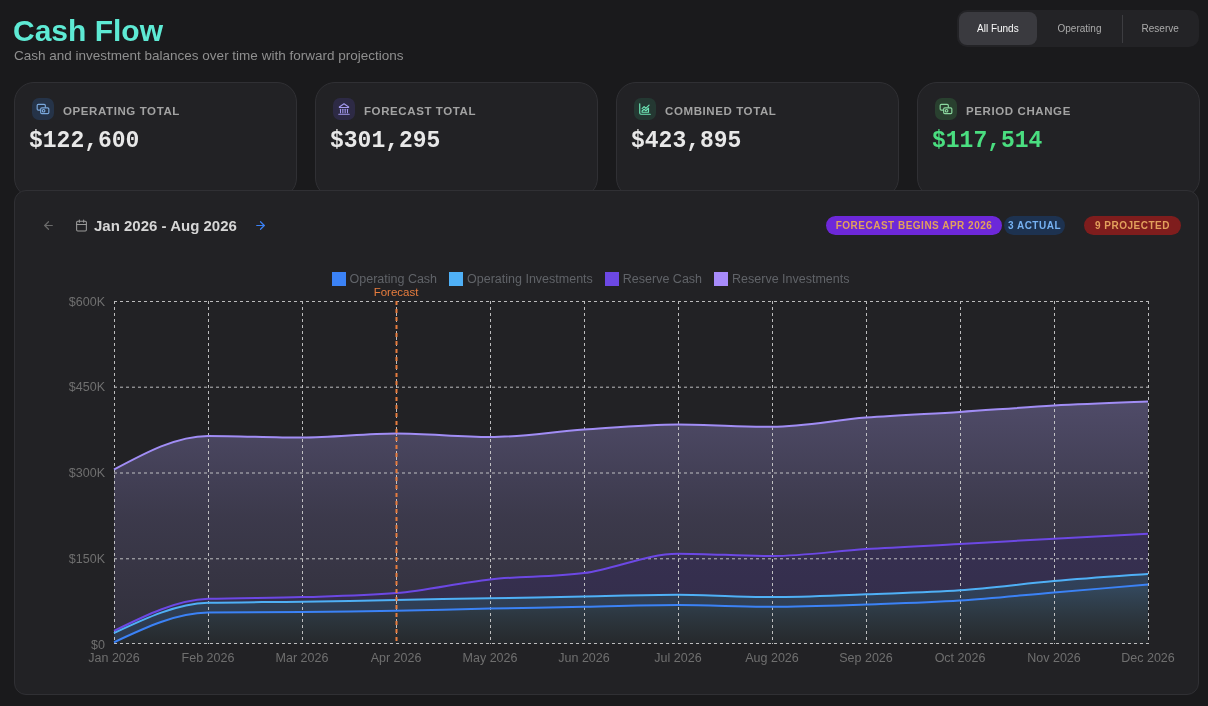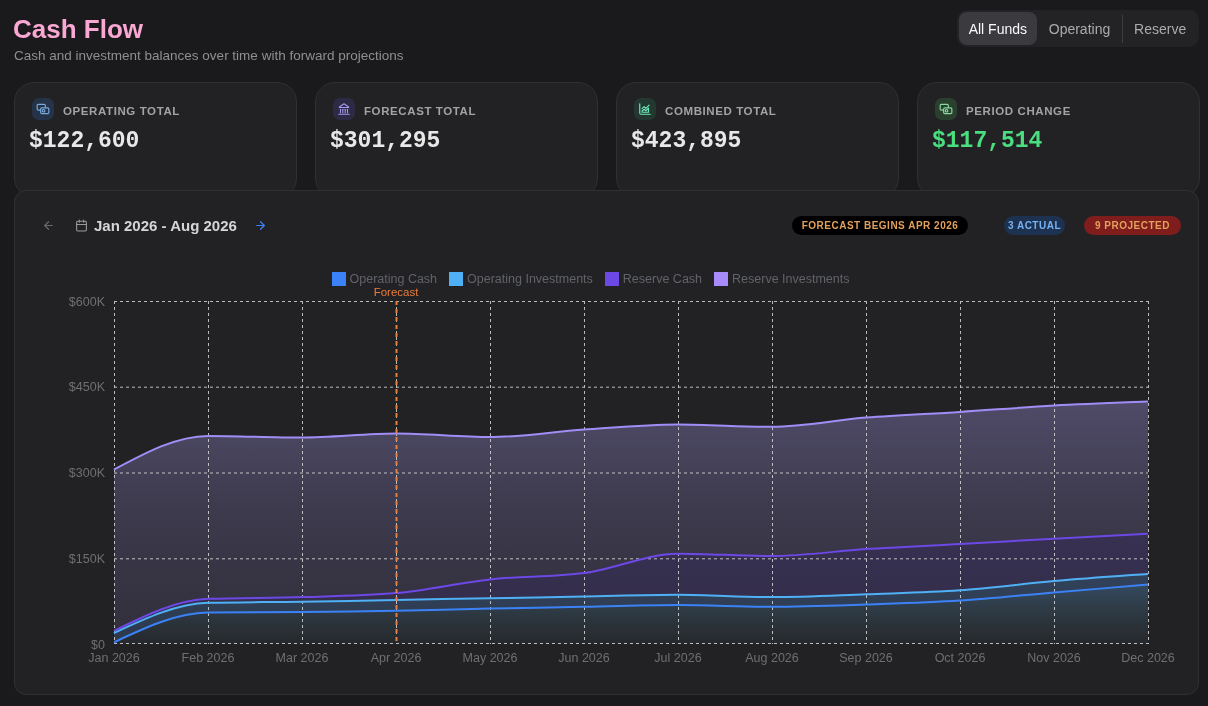--- a/index.html
+++ b/index.html
@@ -1,20 +1,20 @@
 <!DOCTYPE html>
 <html><head><meta charset="utf-8"><title>Cash Flow</title>
 <style>
 *{margin:0;padding:0;box-sizing:border-box}
 html,body{width:1208px;height:706px;background:#1a1a1c;font-family:"Liberation Sans",sans-serif;overflow:hidden}
 .abs{position:absolute}
-h1{position:absolute;left:13px;top:14px;font-size:26px;color:#f9a8d4;letter-spacing:0;font-weight:700}
+h1{position:absolute;left:13px;top:14px;font-size:30px;color:#5eead4;letter-spacing:0;font-weight:700}
 .sub{position:absolute;left:14px;top:48px;font-size:13.5px;color:#8f8f8f}
 .seg{position:absolute;left:957px;top:10px;width:242px;height:37px;background:#232326;border-radius:10px;display:flex;align-items:center;padding:2px;white-space:nowrap}
-.seg .chip{height:33px;display:flex;align-items:center;justify-content:center;font-size:14px;border-radius:8px}
+.seg .chip{height:33px;display:flex;align-items:center;justify-content:center;font-size:10px;border-radius:8px}
 .seg .on{background:#3a3a3f;color:#fafafa;width:78px}
 .seg .off{color:#ababab}
 .seg .w1{width:86px}.seg .w2{width:74px}
 .seg .div{width:1px;height:28px;background:#3d3d41}
 .card{position:absolute;top:82px;width:283px;height:116px;background:#222225;border:1px solid #303034;border-radius:20px}
 .ibox{position:absolute;left:17px;top:15px;width:22px;height:22px;border-radius:7px;display:flex;align-items:center;justify-content:center}
 .clabel{position:absolute;left:48px;top:22px;font-size:11.5px;font-weight:700;letter-spacing:0.6px;color:#a3a3a3}
 .cval{position:absolute;left:14px;top:45px;font-family:"Liberation Mono",monospace;font-size:23px;font-weight:700;color:#e8e8e8}
 .panel{position:absolute;left:14px;top:190px;width:1185px;height:505px;background:#222225;border:1px solid #303034;border-radius:12px}
 .navtxt{position:absolute;left:94px;top:217px;font-size:15px;font-weight:700;color:#d6d6d6}
@@ -92,21 +92,21 @@
     <path d="M3 10h18"></path>
     <path d="M8 2v4"></path>
     <path d="M16 2v4"></path>
   </svg>
 <div class="navtxt">Jan 2026 - Aug 2026</div>
 <svg class="abs" style="left:254px;top:219px" width="13" height="13" viewBox="0 0 24 24" fill="none" stroke="#3b82f6" stroke-width="2.2" stroke-linecap="round" stroke-linejoin="round">
     <path d="M5 12h14"></path>
     <path d="m12 5 7 7-7 7"></path>
   </svg>
 
-<div class="pill" style="left:792px;width:176px;background:#000000;color:#e2a05c">FORECAST BEGINS APR 2026</div>
+<div class="pill" style="left:826px;width:176px;background:#6d28d9;color:#e2a05c">FORECAST BEGINS APR 2026</div>
 <div class="pill" style="left:1004px;width:61px;background:#1d3250;color:#76b1f2">3 ACTUAL</div>
 <div class="pill" style="left:1084px;width:97px;background:#7f1d1d;color:#e2a05c">9 PROJECTED</div>
 
 <div class="legend">
  <div class="litem"><span class="sq" style="background:#3b82f6"></span>Operating Cash</div>
  <div class="litem"><span class="sq" style="background:#4fb0f6"></span>Operating Investments</div>
  <div class="litem"><span class="sq" style="background:#6c48e4"></span>Reserve Cash</div>
  <div class="litem"><span class="sq" style="background:#a78bfa"></span>Reserve Investments</div>
 </div>
 

